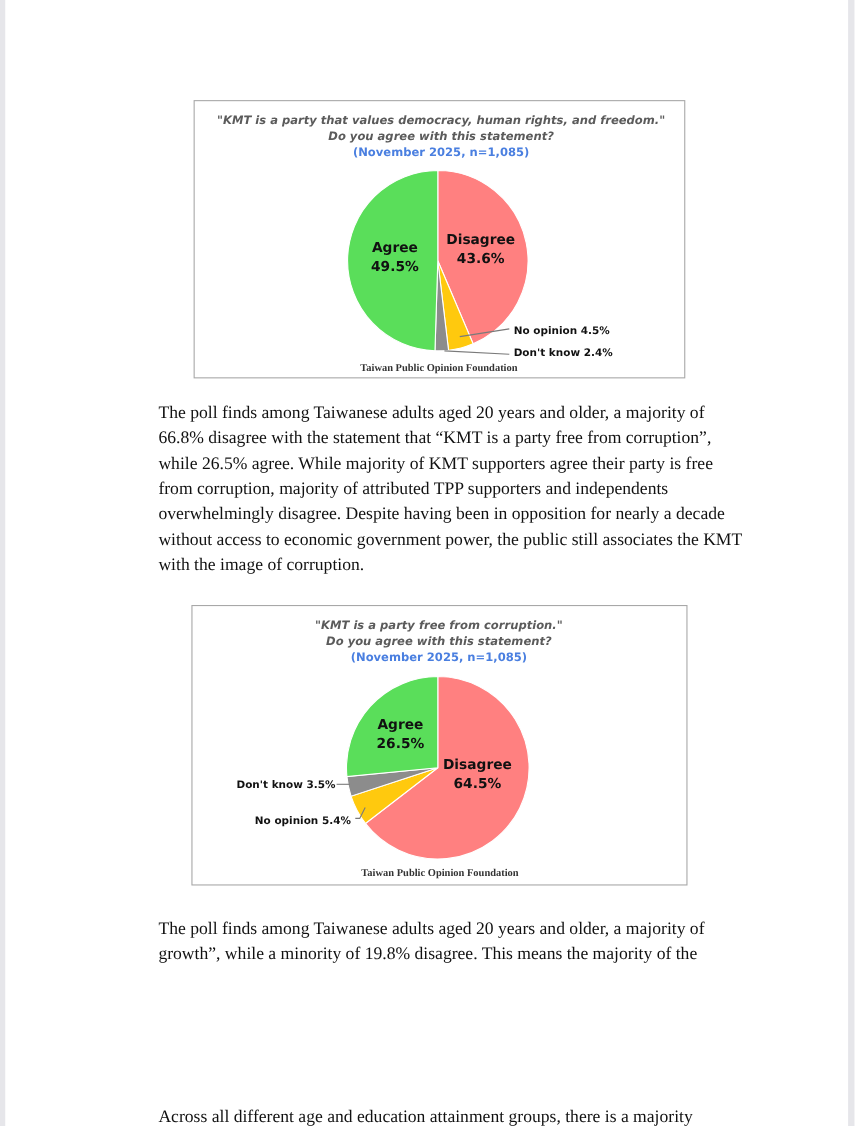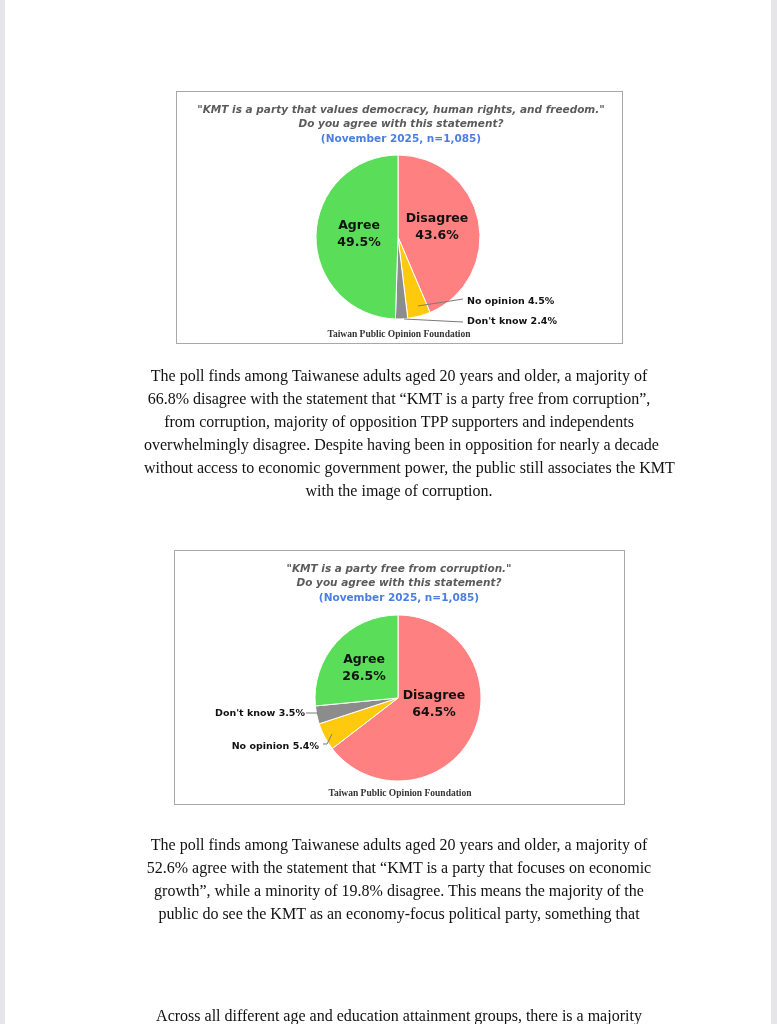--- a/index.html
+++ b/index.html
@@ -26,21 +26,21 @@
   .source-text { font-family: "Liberation Serif", serif; font-weight: bold; fill: #333; font-size: 9.5px; }
 
   .para {
     position: absolute; left: 144px; width: 510px;
     font-size: 16px; line-height: 23px; color: #111;
     margin: 0;
   }
   #para1 { top: 364px; }
   #para2 { top: 833px; }
   #para3 { top: 1004px; font-family: Liberation Serif, serif; }
-  .line { display: block; white-space: nowrap; text-align: center; }
+  .line { display: block; white-space: nowrap; }
 </style>
 </head>
 <body>
 
 <div class="gutter-left"></div>
 <div class="page"></div>
 <div class="gutter-right"></div>
 
 <div class="chart-box" id="chart1">
   <svg width="447" height="253">
@@ -63,21 +63,22 @@
         <text class="slice-label" x="182" y="137" text-anchor="middle">Agree</text>
         <text class="slice-label" x="182" y="154" text-anchor="middle">49.5%</text>
       </g>
     <text class="source-text" x="222" y="245" text-anchor="middle">Taiwan Public Opinion Foundation</text>
   </svg>
 </div>
 
 <div class="para" id="para1">
   <span class="line">The poll finds among Taiwanese adults aged 20 years and older, a majority of</span>
   <span class="line">66.8% disagree with the statement that “KMT is a party free from corruption”,</span>
-  <span class="line">from corruption, majority of opposition TPP supporters and independents</span>
+  <span class="line">while 26.5% agree. While majority of KMT supporters agree their party is free</span>
+  <span class="line">from corruption, majority of attributed TPP supporters and independents</span>
   <span class="line">overwhelmingly disagree. Despite having been in opposition for nearly a decade</span>
   <span class="line">without access to economic government power, the public still associates the KMT</span>
   <span class="line">with the image of corruption.</span>
 </div>
 
 <div class="chart-box" id="chart2">
   <svg width="451" height="255">
     <text class="title-text" x="224" y="21" text-anchor="middle">"KMT is a party free from corruption."</text>
     <text class="title-text" x="224" y="35" text-anchor="middle">Do you agree with this statement?</text>
     <text class="subtitle-text" x="224" y="50" text-anchor="middle">(November 2025, n=1,085)</text>
@@ -96,20 +97,18 @@
         <text class="ext-label" x="130" y="165" text-anchor="end">Don't know 3.5%</text>
         <text class="slice-label" x="189" y="112" text-anchor="middle">Agree</text>
         <text class="slice-label" x="189" y="129" text-anchor="middle">26.5%</text>
       </g>
     <text class="source-text" x="225" y="245" text-anchor="middle">Taiwan Public Opinion Foundation</text>
   </svg>
 </div>
 
 <div class="para" id="para2">
   <span class="line">The poll finds among Taiwanese adults aged 20 years and older, a majority of</span>
-  <span class="line">52.6% agree with the statement that “KMT is a party that focuses on economic</span>
   <span class="line">growth”, while a minority of 19.8% disagree. This means the majority of the</span>
-  <span class="line">public do see the KMT as an economy-focus political party, something that</span>
 </div>
 
 <div class="para" id="para3">
   <span class="line">Across all different age and education attainment groups, there is a majority</span>
 </div>
 
 </body></html>

